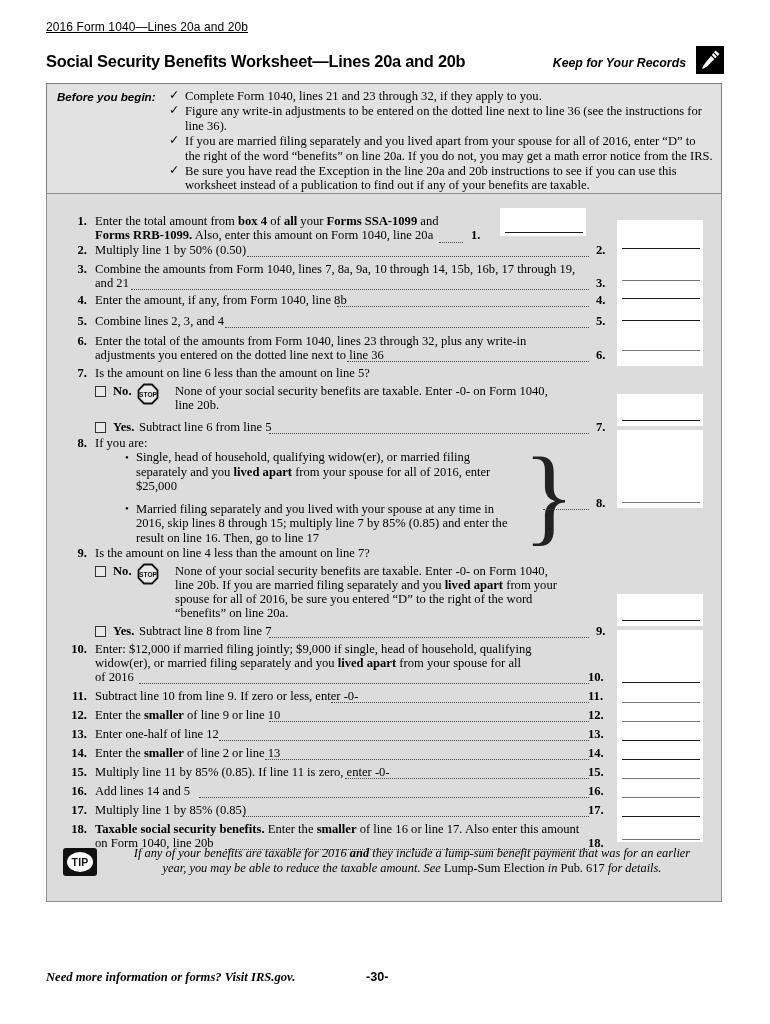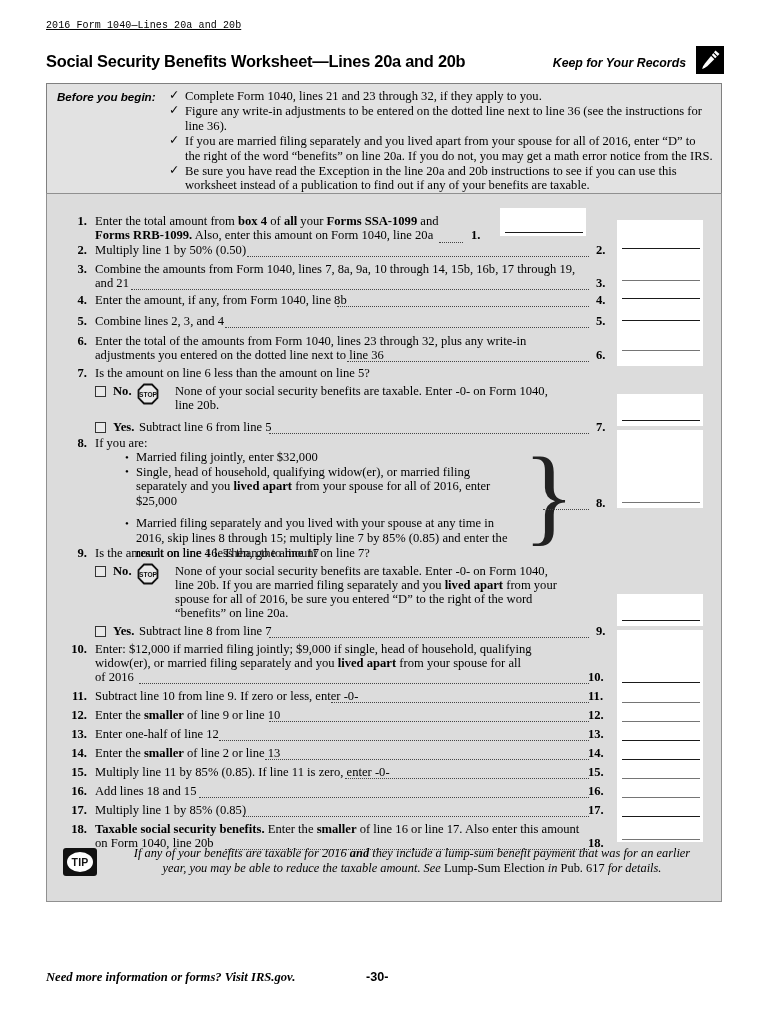--- a/index.html
+++ b/index.html
@@ -14,22 +14,22 @@
     font-family: "Liberation Serif", serif;
     color: #000;
     overflow: hidden;
   }
 
   
   .page-header {
     position: absolute;
     left: 46px;
     top: 20px;
-    font-family: Liberation Mono, monospace;
-    font-size: 10px;
+    font-family: Liberation Sans, sans-serif;
+    font-size: 12px;
     text-decoration: underline;
     letter-spacing: 0.1px;
   }
 
   .title-row {
     position: absolute;
     left: 46px;
     top: 50px;
     width: 678px;
     height: 30px;
@@ -421,21 +421,20 @@
     <span class="txt" style="left:92px; top:54px">Subtract line 6 from line 5</span>
     <span class="leader" style="left:222px; top:66px; width:320px;"></span>
     <span class="rnum" style="left:549px; top:54px">7.</span>
   </div>
 
   <div class="row" style="top:242px">
     <span class="num">8.</span>
     <span class="txt" style="top:0">If you are:</span>
 
     <ul class="bullet-list" style="position:absolute; left:78px; top:14px; width:395px;">
-      <li>Married filing jointly, enter $32,000</li>
       <li>Single, head of household, qualifying widow(er), or married filing separately and you <b>lived apart</b> from your spouse for all of 2016, enter $25,000</li>
       <li style="margin-top:8px">Married filing separately and you lived with your spouse at any time in 2016, skip lines 8 through 15; multiply line 7 by 85% (0.85) and enter the result on line 16. Then, go to line 17</li>
     </ul>
 
     <span class="brace" style="left:476px; top:6px; font-size:108px;">}</span>
     <span class="leader" style="left:496px; top:72px; width:46px;"></span>
     <span class="rnum" style="left:549px; top:60px">8.</span>
   </div>
 
   <div class="row" style="top:352px">
@@ -501,21 +500,21 @@
 
   <div class="row" style="top:571px">
     <span class="num">15.</span>
     <span class="txt" style="top:0">Multiply line 11 by 85% (0.85). If line 11 is zero, enter -0-</span>
     <span class="leader" style="left:298px; top:12px; width:244px;"></span>
     <span class="rnum" style="left:541px; top:0">15.</span>
   </div>
 
   <div class="row" style="top:590px">
     <span class="num">16.</span>
-    <span class="txt" style="top:0">Add lines 18 and 15</span>
+    <span class="txt" style="top:0">Add lines 14 and 5</span>
     <span class="leader" style="left:152px; top:12px; width:390px;"></span>
     <span class="rnum" style="left:541px; top:0">16.</span>
   </div>
 
   <div class="row" style="top:609px">
     <span class="num">17.</span>
     <span class="txt" style="top:0">Multiply line 1 by 85% (0.85)</span>
     <span class="leader" style="left:196px; top:12px; width:346px;"></span>
     <span class="rnum" style="left:541px; top:0">17.</span>
   </div>

